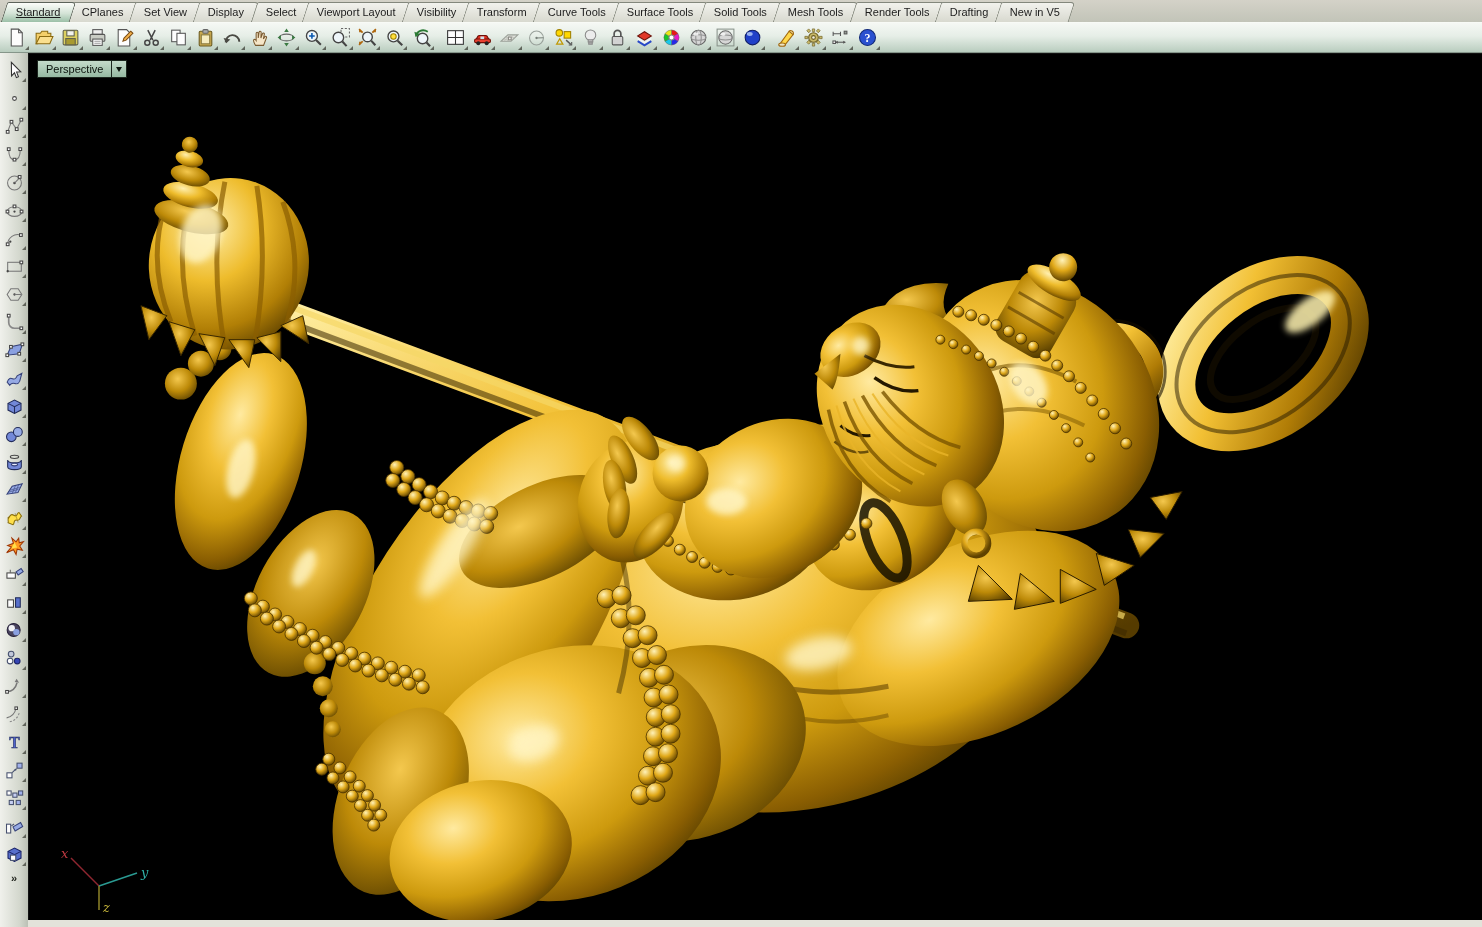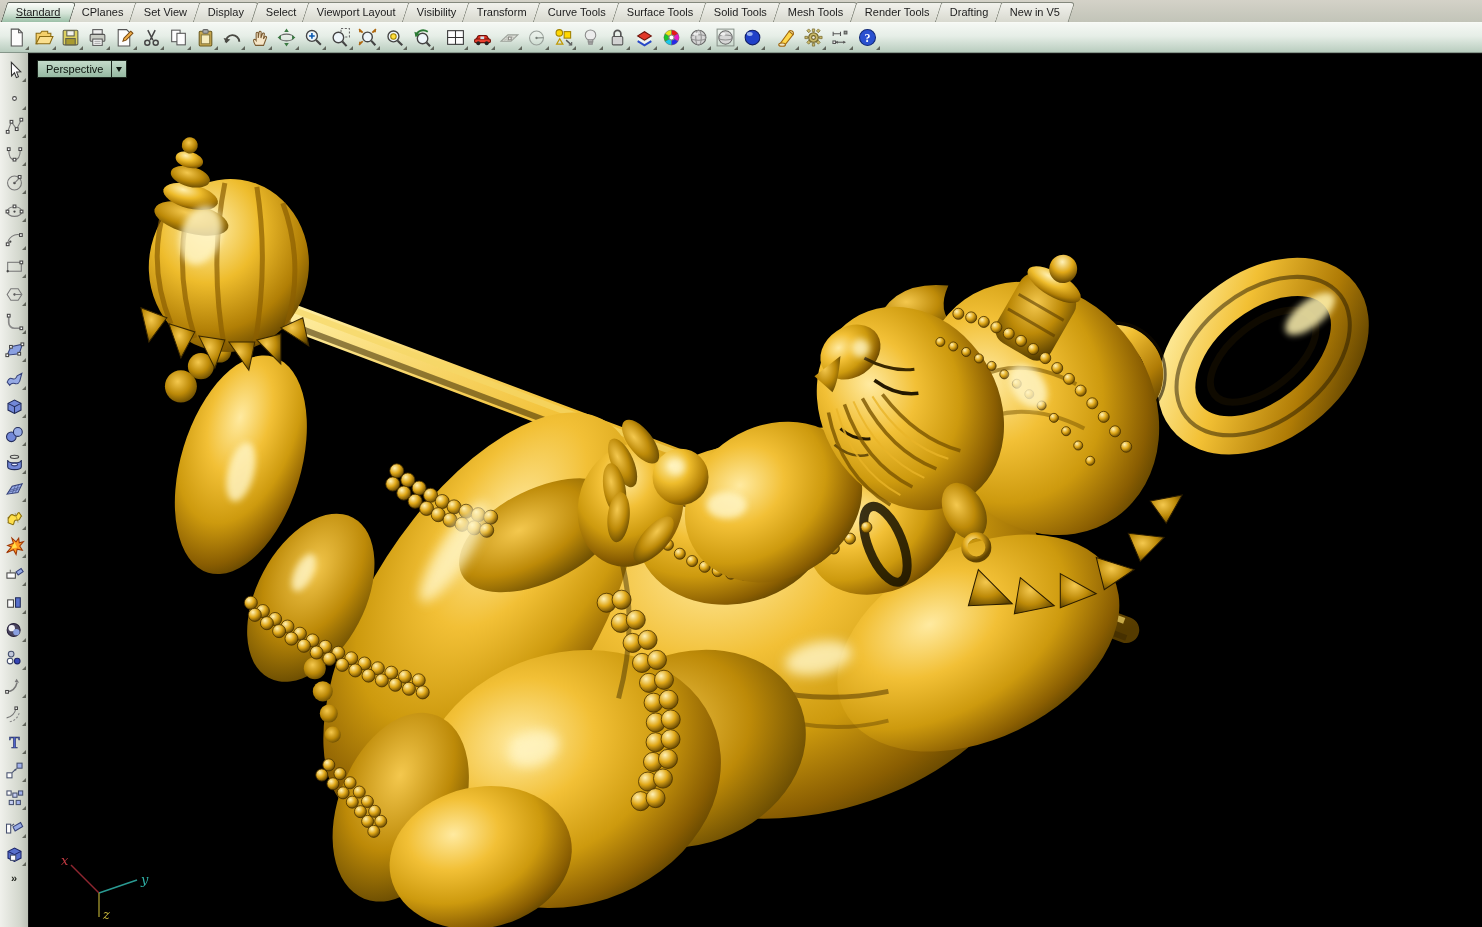--- a/index.html
+++ b/index.html
@@ -32,21 +32,21 @@
 
   
   .workspace { display:flex; height:874px; }
   .sidebar { width:28px; flex:none; background:linear-gradient(90deg,#f0f1ec,#d3d7cd 70%,#bbc0b5);
              display:flex; flex-direction:column; align-items:center; padding-top:4px; }
   .sbtn { width:26px; height:26px; position:relative; display:flex; align-items:center;
           justify-content:center; margin-bottom:2px; cursor:pointer; flex:none; }
   .sbtn svg { width:21px; height:21px; }
   .more { font-size:11px; font-weight:bold; color:#23261f; margin-top:3px; cursor:pointer; }
 
-  .vp-col { flex:1; display:flex; min-width:0; }
+  .vp-col { flex:1; display:flex; flex-direction:column; min-width:0; }
   .viewport { position:relative; flex:1; background:#000;
               border-top:1px solid #121212; border-left:1px solid #121212; overflow:hidden; }
   .bottom-strip { height:7px; background:#e3e3da; }
 
   .model { position:absolute; left:0; top:0; width:100%; height:100%; }
 
   
   .vp-label { position:absolute; top:6px; left:8px; display:flex; height:18px;
               background:linear-gradient(#c4dbca,#96b9a2); border:1px solid #1c261e;
               font-size:11px; color:#0b130d; z-index:5; cursor:pointer; }

